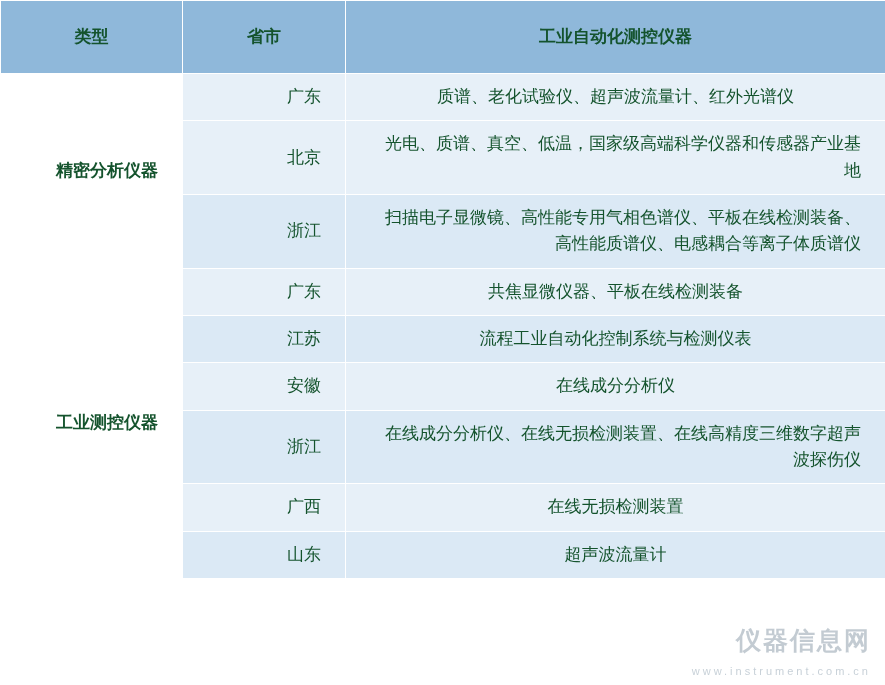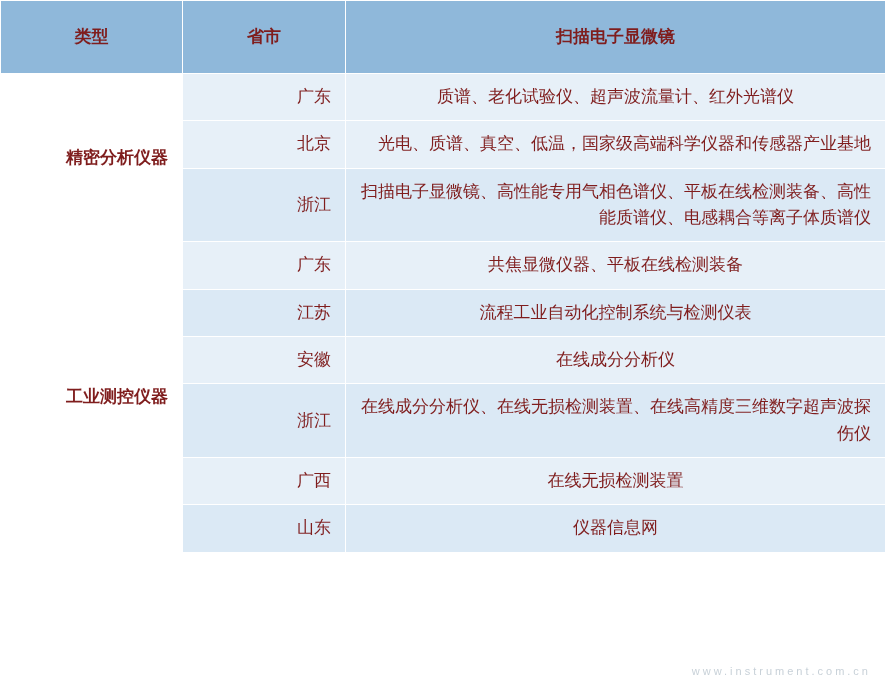--- a/index.html
+++ b/index.html
@@ -20,23 +20,23 @@
     position: relative;
   }
   table.data-table {
     border-collapse: collapse;
     width: 885px;
     table-layout: fixed;
   }
   table.data-table th,
   table.data-table td {
     border: 1px solid #ffffff;
-    padding: 10px 14px;
+    padding: 10px 24px;
     font-size: 17px;
-    color: #7f1d1d;
+    color: #14532d;
     line-height: 1.55;
     vertical-align: middle;
   }
   thead th {
     background: #8fb8da;
     color: #15202b;
     font-weight: bold;
     text-align: center;
     height: 52px;
     font-size: 18px;
@@ -102,21 +102,21 @@
   <table class="data-table">
     <colgroup>
       <col class="col-type">
       <col class="col-prov">
       <col class="col-cat">
     </colgroup>
     <thead>
       <tr>
         <th>类型</th>
         <th>省市</th>
-        <th>扫描电子显微镜</th>
+        <th>工业自动化测控仪器</th>
       </tr>
     </thead>
     <tbody>
 
       <tr class="band-a">
         <td class="type-cell" rowspan="3">精密分析仪器</td>
         <td class="prov-cell">广东</td>
         <td class="cat-cell">质谱、老化试验仪、超声波流量计、红外光谱仪</td>
       </tr>
       <tr class="band-a">
@@ -144,21 +144,22 @@
       <tr class="band-b">
         <td class="prov-cell">浙江</td>
         <td class="cat-cell left-align">在线成分分析仪、在线无损检测装置、在线高精度三维数字超声波探伤仪</td>
       </tr>
       <tr class="band-a">
         <td class="prov-cell">广西</td>
         <td class="cat-cell">在线无损检测装置</td>
       </tr>
       <tr class="band-b">
         <td class="prov-cell">山东</td>
-        <td class="cat-cell">仪器信息网</td>
+        <td class="cat-cell">超声波流量计</td>
       </tr>
     </tbody>
   </table>
 
   <div class="watermark">
+    <div class="wm-main">仪器信息网</div>
     <div class="wm-sub">www.instrument.com.cn</div>
   </div>
 </div>
 
 </body></html>

